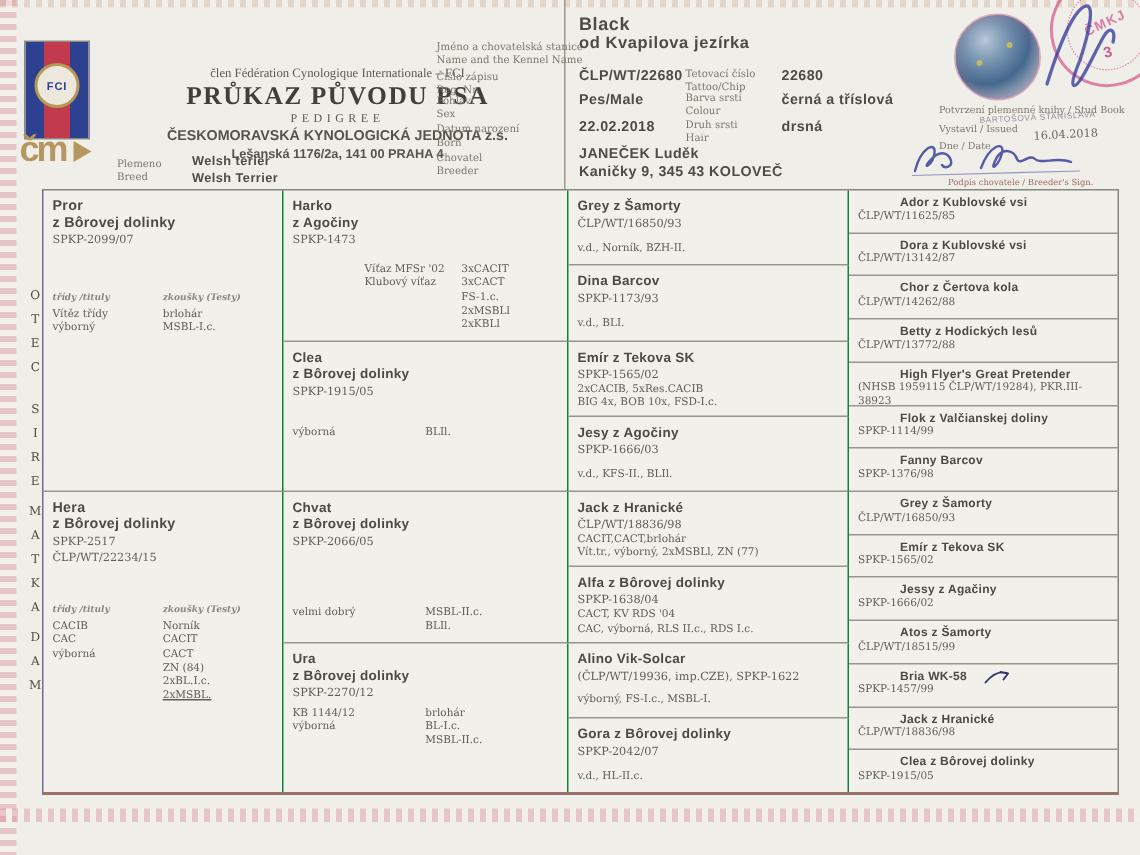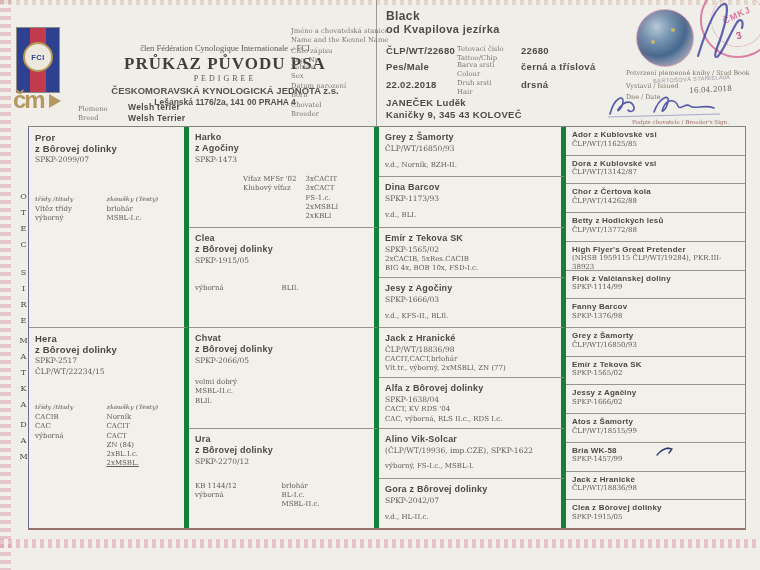--- a/index.html
+++ b/index.html
@@ -55,37 +55,37 @@
   .stamp-inner{position:absolute;left:9px;top:9px;right:9px;bottom:9px;border:1.5px dotted rgba(214,94,146,.65);border-radius:50%;}
   .stamp-text{position:absolute;left:0;top:26px;width:100%;text-align:center;font-size:9px;font-weight:700;
     color:rgba(214,94,146,.8);letter-spacing:1px;transform:rotate(-10deg);}
   .stamp-number{position:absolute;left:736px;top:30px;font-size:10px;font-weight:700;color:#c85a93;transform:rotate(-15deg);}
   
   .ptable{position:absolute;left:28px;top:126px;width:718px;height:404px;display:flex;
     border:1.5px solid #85857c;border-left-color:#6f6d96;border-bottom:2px solid #97716a;
     background:#f2f0ea;box-sizing:border-box;}
   .col{display:flex;flex-direction:column;height:100%;box-sizing:border-box;}
   .col1{width:160px;} .col2{width:190px;} .col3{width:187px;} .col4{flex:1;}
-  .cell{flex:1;border-bottom:1px solid #98968c;border-right:5px solid #15803d;
+  .cell{flex:1;border-bottom:1px solid #98968c;border-right:1px solid #15803d;
     padding:5px 6px 3px;box-sizing:border-box;display:flex;flex-direction:column;position:relative;overflow:hidden;}
   .col4 .cell{border-right:none;padding:3px 6px 1px;}
   .col .cell:last-child{border-bottom:none;}
   .nm{font-weight:700;font-size:9px;line-height:11px;color:#4c4a45;letter-spacing:.2px;}
   .big{font-size:9.5px;}
   .rg{font-family:"DejaVu Serif",serif;font-size:7.5px;line-height:10px;color:#5f5c56;margin-top:1px;}
   .dl{font-family:"DejaVu Serif",serif;font-size:7px;line-height:9.3px;color:#5f5c56;}
   .lbl{font-family:"DejaVu Serif",serif;font-style:italic;font-weight:600;font-size:6px;line-height:8px;
     color:#8b867e;margin-bottom:2px;}
   .det2{display:flex;}
   .dcol{width:50%;}
   .det3{margin-top:auto;margin-bottom:3px;}
-  .mtA{margin-top:10px;margin-left:48px;} .mtB{margin-top:18px;} .mtC{margin-top:12px;flex-direction:column;} .mtD{margin-top:15px;}
+  .mtA{margin-top:10px;margin-left:48px;} .mtB{margin-top:18px;} .mtC{margin-top:38px;} .mtD{margin-top:4px;}
   .ptt-sire{margin-top:30px;} .ptt-dam{margin-top:26px;}
   .u{text-decoration:underline;}
-  .acell .nm{font-size:8px;line-height:9.5px;}
+  .acell .nm{font-size:8px;line-height:9.5px;margin-left:28px;}
   .acell .rg{font-size:7px;line-height:9px;margin-top:0;}
   .vert{position:absolute;left:13px;width:15px;text-align:center;font-family:"DejaVu Serif",serif;
     font-size:8px;color:#4c4a45;writing-mode:vertical-rl;text-orientation:upright;letter-spacing:7px;}
   .inkmark{position:absolute;right:70px;top:2px;}
   svg.sig{position:absolute;overflow:visible;}
 </style>
 </head>
 <body>
 
 <div class="page">

